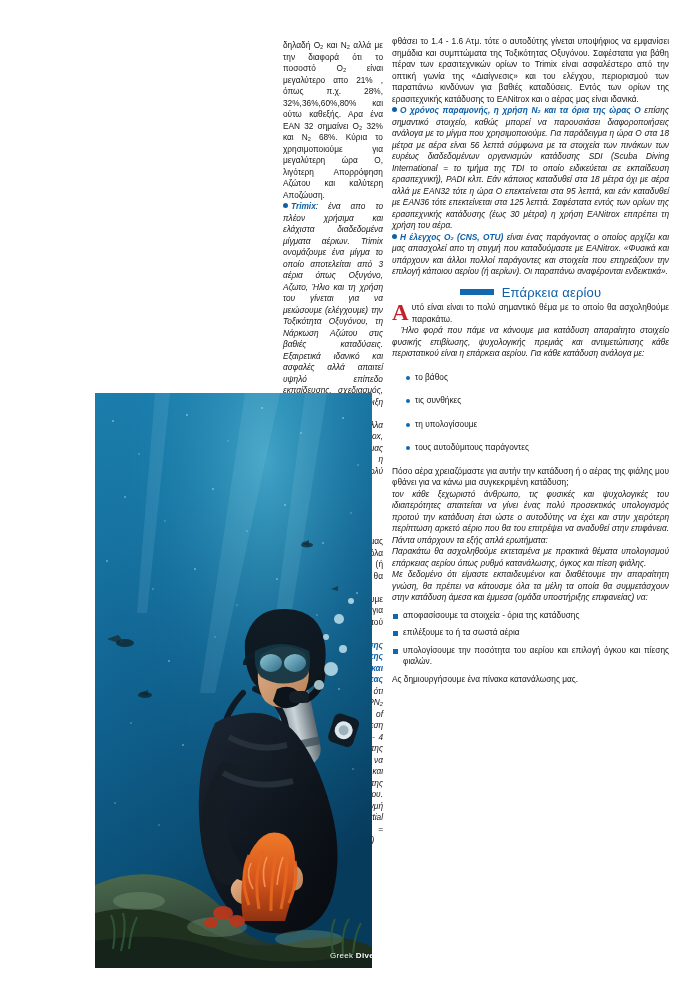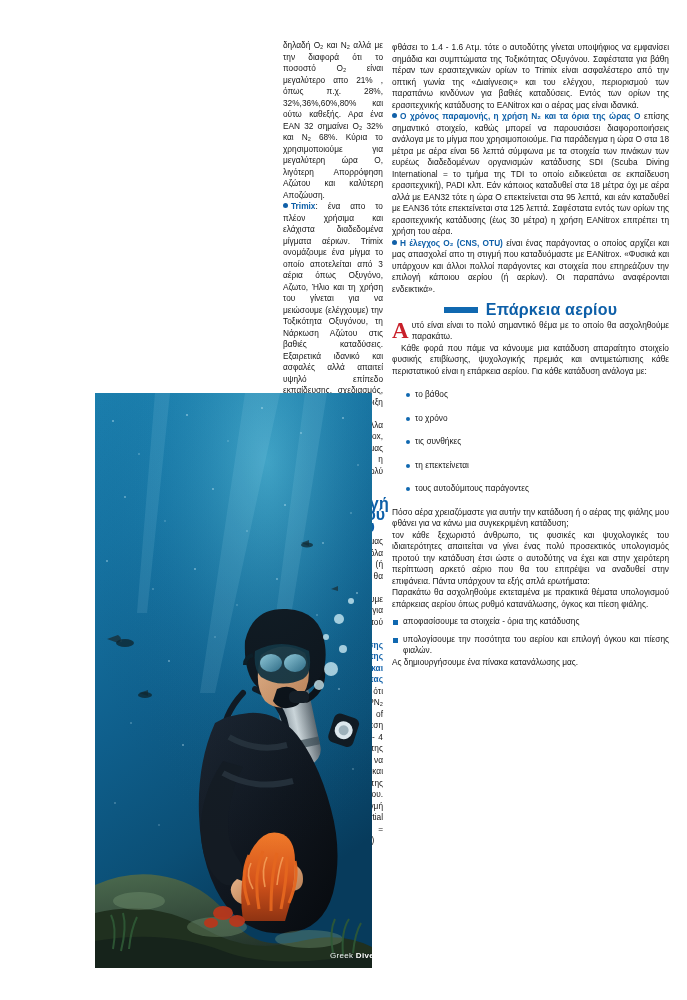--- a/index.html
+++ b/index.html
@@ -21,24 +21,24 @@
   
   .textcol {
     position: absolute;
     font-size: 8.3px;
     line-height: 11.5px;
     color: #141414;
     text-align: justify;
     hyphens: auto;
   }
   #colA { left: 283px; top: 40px; width: 100px; }
-  #colB { left: 392px; top: 42px; width: 277px; }
+  #colB { left: 392px; top: 36px; width: 277px; }
 
   .textcol p { margin: 0 0 0 0; }
-  .textcol p + p { margin-top: 0; }
+  .textcol p + p { margin-top: 0; font-style: italic; }
 
   .bullet-sq::before {
     content: "";
     display: inline-block;
     width: 5px; height: 5px;
     background: #1060a8;
     border-radius: 50%;
     margin-right: 3px;
     vertical-align: 1px;
   }
@@ -52,22 +52,22 @@
     gap: 6px;
     margin: 9px 0 4px 0;
     justify-content: flex-start;
   }
   .sec-bar {
     width: 34px; height: 6px;
     background: #1068b0;
     flex: 0 0 auto;
   }
   .sec-title {
-    font-size: 16px;
-    font-weight: bold;
+    font-size: 13px;
+    font-weight: normal;
     color: #0d5fa8;
     letter-spacing: .2px;
   }
   .dropcap {
     float: left;
     font-size: 23px;
     line-height: 19px;
     font-weight: bold;
     color: #c8202a;
     margin: 1px 3px 0 0;
@@ -169,40 +169,41 @@
 
     <div class="sec-head" style="justify-content:center; gap:8px;">
       <span class="sec-bar"></span>
       <span class="sec-title">Επάρκεια αερίου</span>
     </div>
 
     <p>
       <span class="dropcap dropcap-blue">Α</span><span>υτό είναι είναι το πολύ σημαντικό θέμα με το οποίο θα ασχοληθούμε παρακάτω.</span>
     </p>
 
-    <p class="indent">Κάθε φορά που πάμε να κάνουμε μια κατάδυση απαραίτητο στοιχείο φυσικής επιβίωσης, ψυχολογικής πρεμιάς και αντιμετώπισης κάθε περιστατικού είναι η επάρκεια αερίου. Για κάθε κατάδυση ανάλογα με:</p>
+    <p class="indent">Ήλιο φορά που πάμε να κάνουμε μια κατάδυση απαραίτητο στοιχείο φυσικής επιβίωσης, ψυχολογικής πρεμιάς και αντιμετώπισης κάθε περιστατικού είναι η επάρκεια αερίου. Για κάθε κατάδυση ανάλογα με:</p>
 
     <ul class="bul-list">
       <li>το βάθος</li>
-      <li>το χρόνο</li>
       <li>τις συνθήκες</li>
-      <li>τη επεκτείνεται</li>
+      <li>τη υπολογίσουμε</li>
       <li>τους αυτοδύμιτους παράγοντες</li>
     </ul>
 
     <p>Πόσο αέρα χρειαζόμαστε για αυτήν την κατάδυση ή ο αέρας της φιάλης μου φθάνει για να κάνω μια συγκεκριμένη κατάδυση;</p>
     <p>τον κάθε ξεχωριστό άνθρωπο, τις φυσικές και ψυχολογικές του ιδιαιτερότητες απαιτείται να γίνει ένας πολύ προσεκτικός υπολογισμός προτού την κατάδυση έτσι ώστε ο αυτοδύτης να έχει και στην χειρότερη περίπτωση αρκετό αέριο που θα του επιτρέψει να αναδυθεί στην επιφάνεια. Πάντα υπάρχουν τα εξής απλά ερωτήματα:</p>
     <p>Παρακάτω θα ασχοληθούμε εκτεταμένα με πρακτικά θέματα υπολογισμού επάρκειας αερίου όπως ρυθμό κατανάλωσης, όγκος και πίεση φιάλης.</p>
+    <p>Με δεδομένο ότι είμαστε εκπαιδευμένοι και διαθέτουμε την απαραίτητη γνώση, θα πρέπει να κάτουσμε όλα τα μέλη τα οποία θα συμμετάσχουν στην κατάδυση άμεσα και έμμεσα (ομάδα υποστήριξης επιφανείας) να:</p>
 
     <ul class="sq-list">
       <li>αποφασίσουμε τα στοιχεία - όρια της κατάδυσης</li>
+      <li>επιλέξουμε το ή τα σωστά αέρια</li>
       <li>υπολογίσουμε την ποσότητα του αερίου και επιλογή όγκου και πίεσης φιαλών.</li>
     </ul>
 
-    <p style="margin-top:0;">Ας δημιουργήσουμε ένα πίνακα κατανάλωσης μας.</p>
+    <p style="margin-top:6px;">Ας δημιουργήσουμε ένα πίνακα κατανάλωσης μας.</p>
   </div>
 
   <div class="photo">
     <svg width="277" height="575" viewBox="0 0 277 575" xmlns="http://www.w3.org/2000/svg" aria-hidden="true">
       <defs>
         <linearGradient id="water" x1="0" y1="0" x2="0.35" y2="1">
           <stop offset="0%" stop-color="#1b7fae"></stop>
           <stop offset="25%" stop-color="#1673a2"></stop>
           <stop offset="55%" stop-color="#0f5f8c"></stop>
           <stop offset="80%" stop-color="#0b4f76"></stop>

